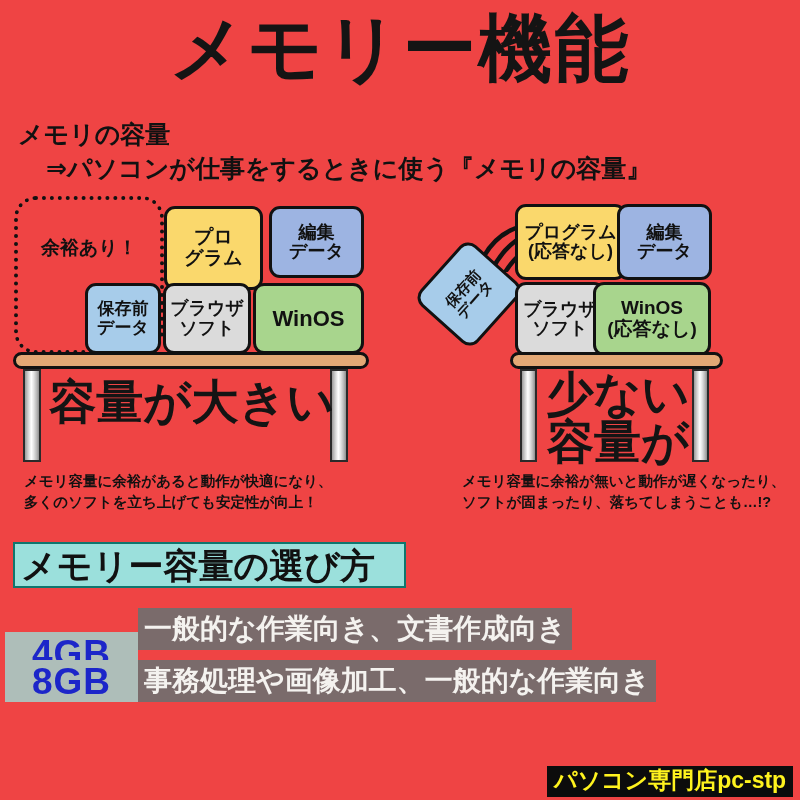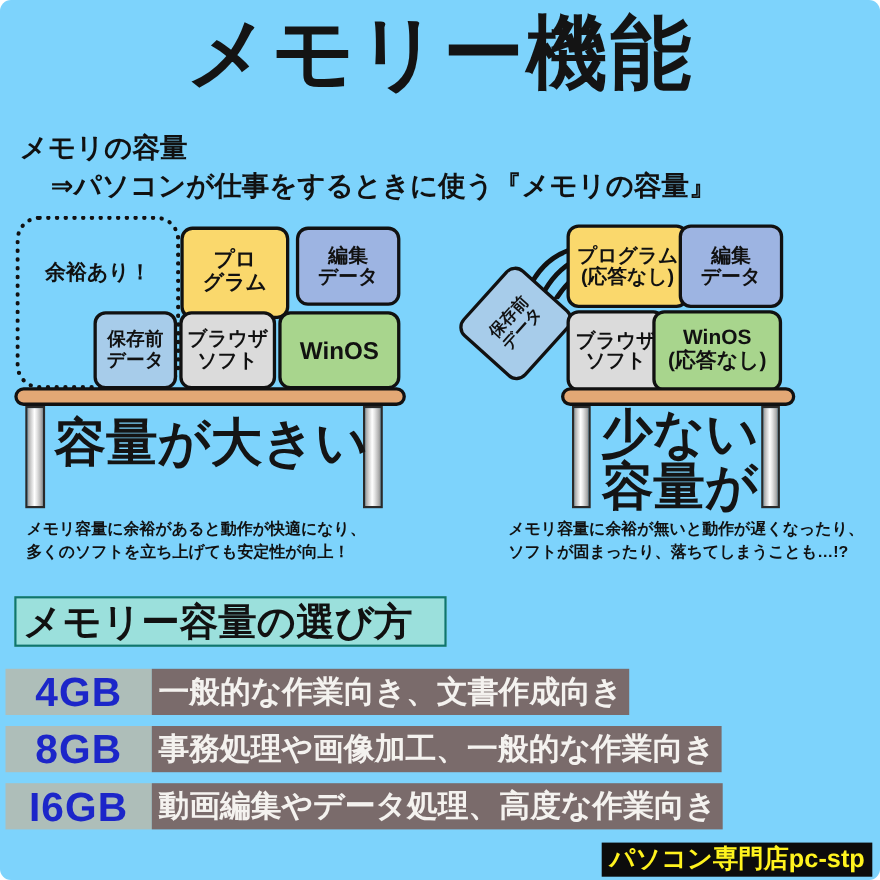--- a/index.html
+++ b/index.html
@@ -7,23 +7,22 @@
     padding: 0;
     background: #ffffff;
   }
   body {
     font-family: "Liberation Sans", "DejaVu Sans", sans-serif;
   }
   #page {
     position: relative;
     width: 800px;
     height: 800px;
-    background: #7dd3fc;
+    background: #ef4444;
     overflow: hidden;
-    border-radius: 10px;
   }
 
   
   .title {
     position: absolute;
     left: 0;
     top: 12px;
     width: 800px;
     text-align: center;
     font-size: 74px;
@@ -307,29 +306,25 @@
       <div>メモリ容量に余裕が無いと動作が遅くなったり、</div>
       <div>ソフトが固まったり、落ちてしまうことも…!?</div>
     </div>
   </div>
 
   <div class="section-band" style="left:13px; top:542px; width:393px; height:46px;">
     <span class="section-band-text">メモリー容量の選び方</span>
   </div>
 
   <div class="gb-row" style="left:5px; top:608px;">
-    <div class="gb-chip" style="width:133px; height:42px;">4GB</div>
+    <div class="gb-chip" style="width:133px; height:42px;margin-top:24px;">4GB</div>
     <div class="gb-desc" style="height:42px;">一般的な作業向き、文書作成向き</div>
   </div>
 
   <div class="gb-row" style="left:5px; top:660px;">
     <div class="gb-chip" style="width:133px; height:42px;">8GB</div>
     <div class="gb-desc" style="height:42px;">事務処理や画像加工、一般的な作業向き</div>
   </div>
 
-  <div class="gb-row" style="left:5px; top:712px;">
-    <div class="gb-chip" style="width:133px; height:42px;">I6GB</div>
-    <div class="gb-desc" style="height:42px;">動画編集やデータ処理、高度な作業向き</div>
-  </div>
 
   <div class="footer-badge" style="left:547px; top:766px;">パソコン専門店pc-stp</div>
 
 </div>
 
 </body></html>

